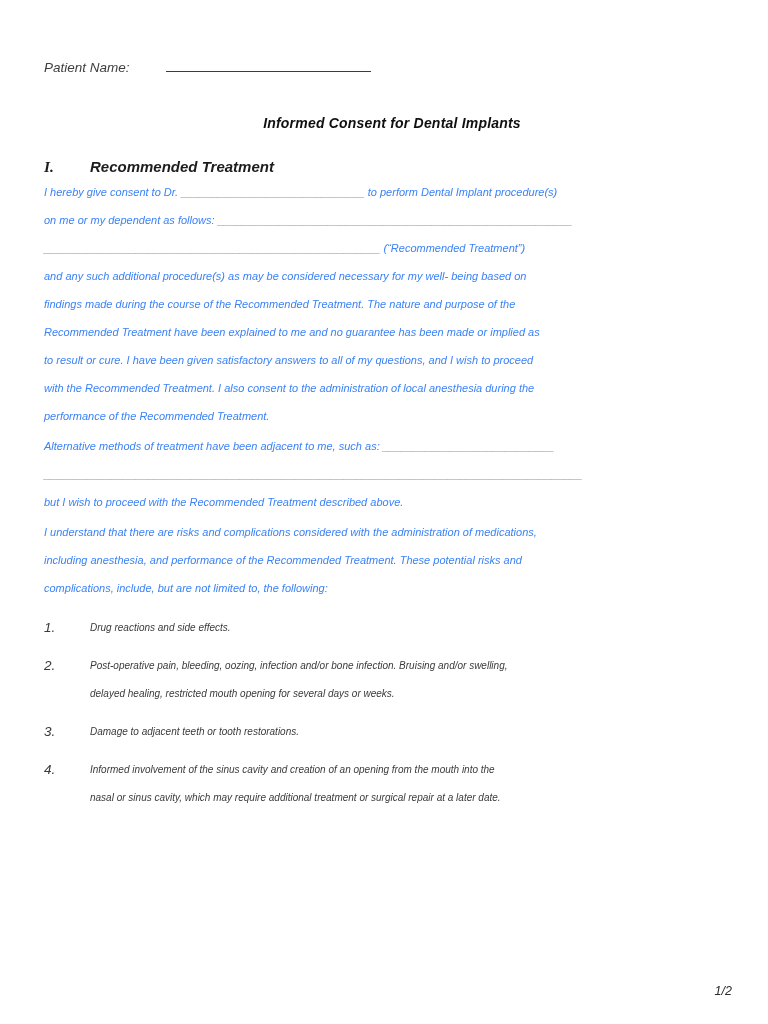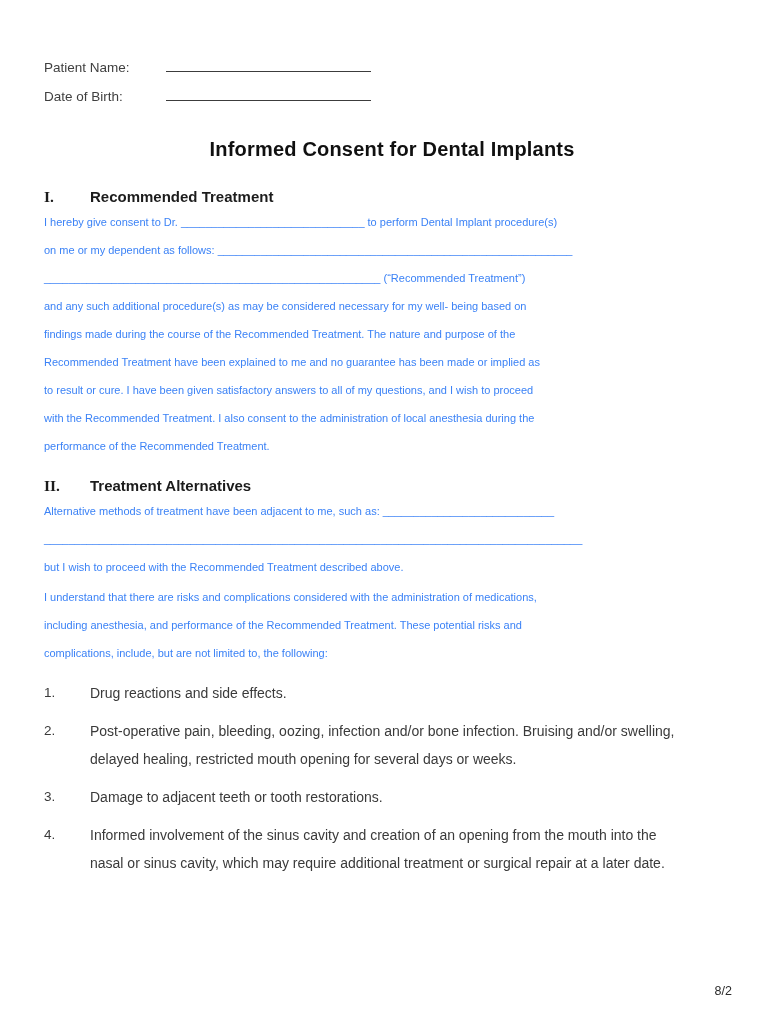--- a/index.html
+++ b/index.html
@@ -9,44 +9,45 @@
     font-family: "Liberation Sans", sans-serif;
     color: #3a3a3a;
     position: relative;
     overflow: hidden;
   }
   .page {
     position: absolute;
     inset: 0;
     background: #ffffff;
     padding: 56px 28px 0 44px;
+    font-style: italic;
   }
   
   .field-row {
     display: flex;
     align-items: baseline;
     height: 29px;
     font-size: 13.5px;
     color: #3f3f3f;
   }
   .field-label { width: 122px; }
   .field-blank {
     display: inline-block;
     width: 205px;
     border-bottom: 1.4px solid #3c3c3c;
     height: 16px;
   }
   
   .doc-title {
     text-align: center;
-    font-size: 20px;
+    font-size: 14px;
     font-weight: bold;
     color: #101010;
     letter-spacing: 0.2px;
-    margin-top: 24px;
+    margin-top: 30px;
   }
   
   .section-heading {
     display: flex;
     align-items: baseline;
     font-weight: bold;
     color: #1c1c1c;
     font-size: 15px;
   }
   .sec-1 .section-heading { margin-top: 27px; }
@@ -73,43 +74,39 @@
   }
   .item-number {
     width: 46px;
     flex: 0 0 46px;
     font-size: 13.5px;
     line-height: 28px;
   }
   .item-text {
     flex: 1;
     white-space: pre-wrap;
-    font-size: 14px;
+    font-size: 10px;
     line-height: 28px;
   }
   
   .page-number {
     position: absolute;
     right: 36px;
     bottom: 26px;
     font-size: 12.5px;
     color: #2b2b2b;
   }
 </style>
 </head>
 <body>
 
 <div class="page">
 
   <div class="field-row">
     <span class="field-label">Patient Name:</span>
-    <span class="field-blank"></span>
-  </div>
-  <div class="field-row">
-    <span class="field-label">Date of Birth:</span>
     <span class="field-blank"></span>
   </div>
 
   <div class="doc-title">Informed Consent for Dental Implants</div>
 
   <div class="section sec-1">
     <div class="section-heading">
       <span class="section-numeral">I.</span>
       <span class="section-heading-text">Recommended Treatment</span>
     </div>
@@ -118,24 +115,20 @@
 _______________________________________________________ (“Recommended Treatment”)
 and any such additional procedure(s) as may be considered necessary for my well- being based on
 findings made during the course of the Recommended Treatment. The nature and purpose of the
 Recommended Treatment have been explained to me and no guarantee has been made or implied as
 to result or cure. I have been given satisfactory answers to all of my questions, and I wish to proceed
 with the Recommended Treatment. I also consent to the administration of local anesthesia during the
 performance of the Recommended Treatment.</div>
   </div>
 
   <div class="section sec-2">
-    <div class="section-heading">
-      <span class="section-numeral">II.</span>
-      <span class="section-heading-text">Treatment Alternatives</span>
-    </div>
     <div class="lines">Alternative methods of treatment have been adjacent to me, such as: ____________________________
 ________________________________________________________________________________________
 but I wish to proceed with the Recommended Treatment described above.</div>
   </div>
 
   <div class="section sec-3">
     <div class="lines">I understand that there are risks and complications considered with the administration of medications,
 including anesthesia, and performance of the Recommended Treatment. These potential risks and
 complications, include, but are not limited to, the following:</div>
 
@@ -154,15 +147,15 @@
         <span class="item-text">Damage to adjacent teeth or tooth restorations.</span>
       </div>
       <div class="list-item">
         <span class="item-number">4.</span>
         <span class="item-text">Informed involvement of the sinus cavity and creation of an opening from the mouth into the
 nasal or sinus cavity, which may require additional treatment or surgical repair at a later date.</span>
       </div>
     </div>
   </div>
 
-  <div class="page-number">8/2</div>
+  <div class="page-number">1/2</div>
 
 </div>
 
 </body></html>

